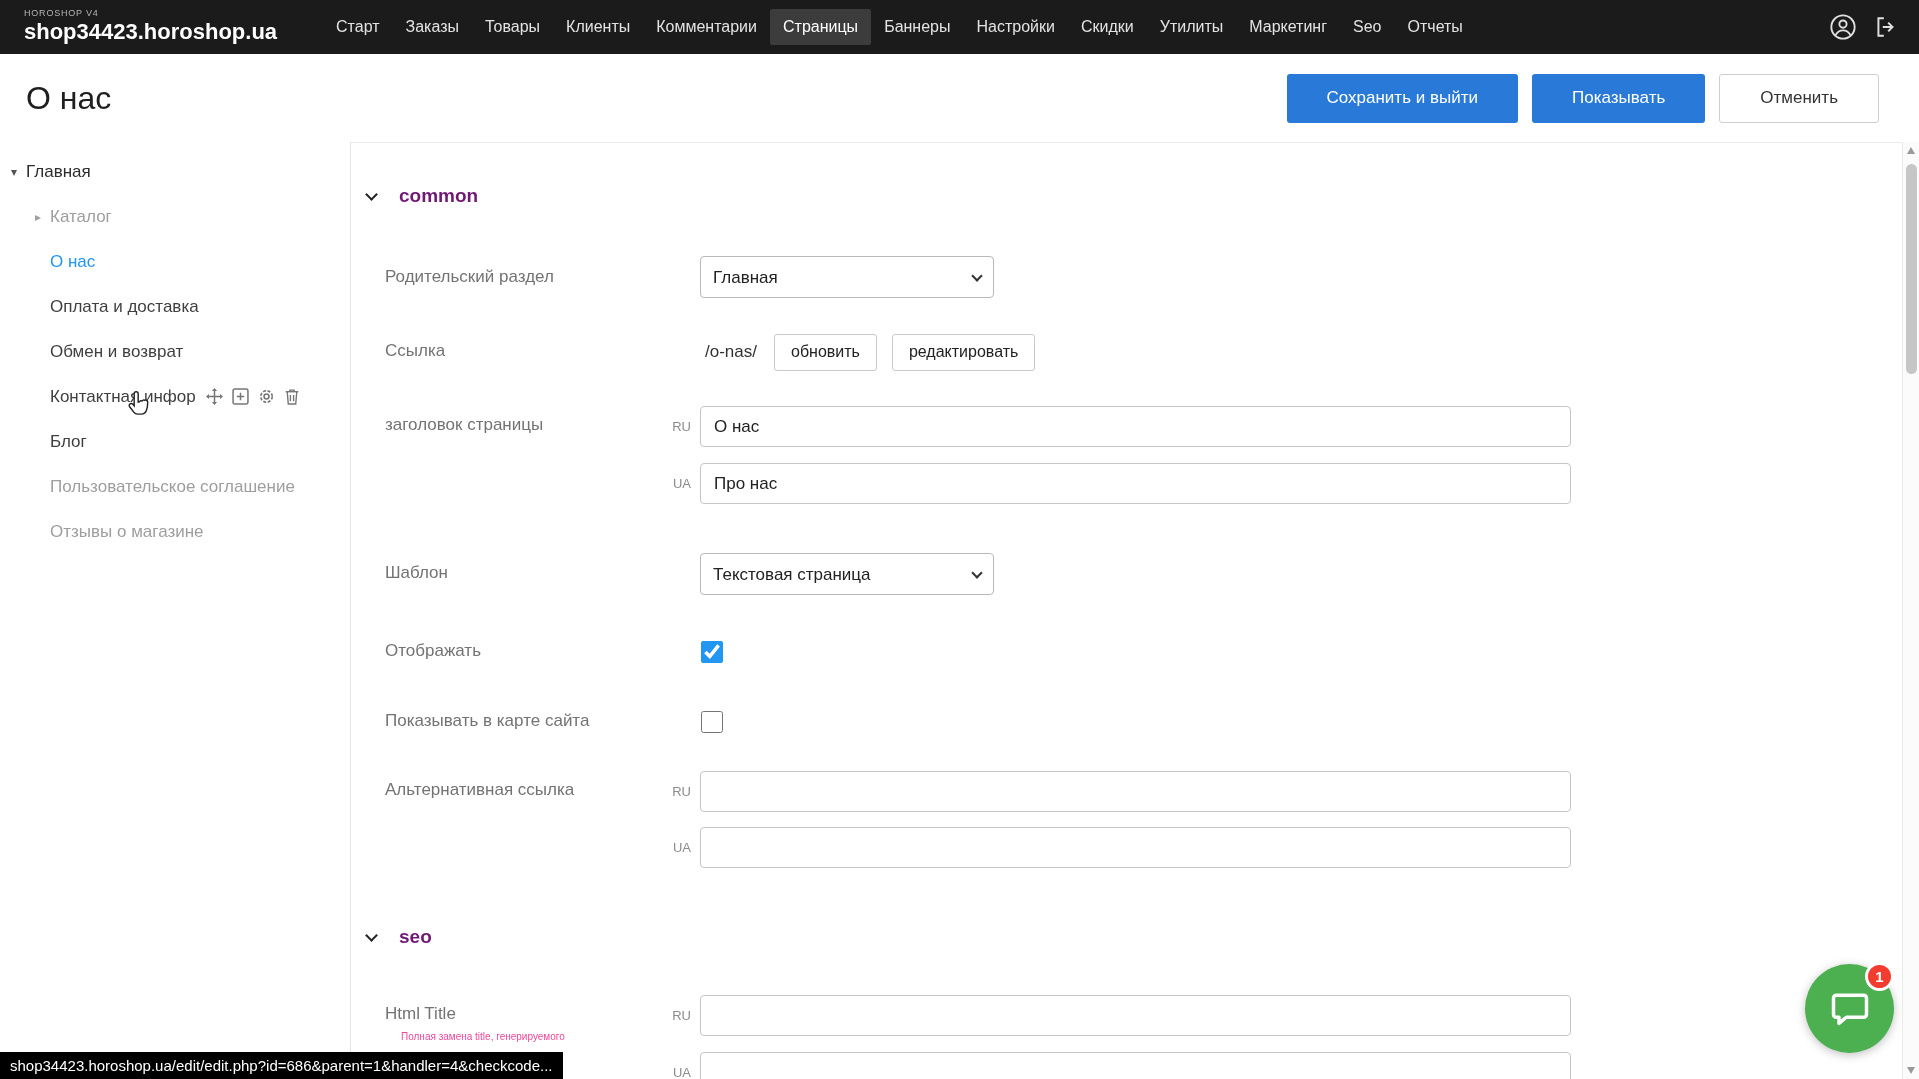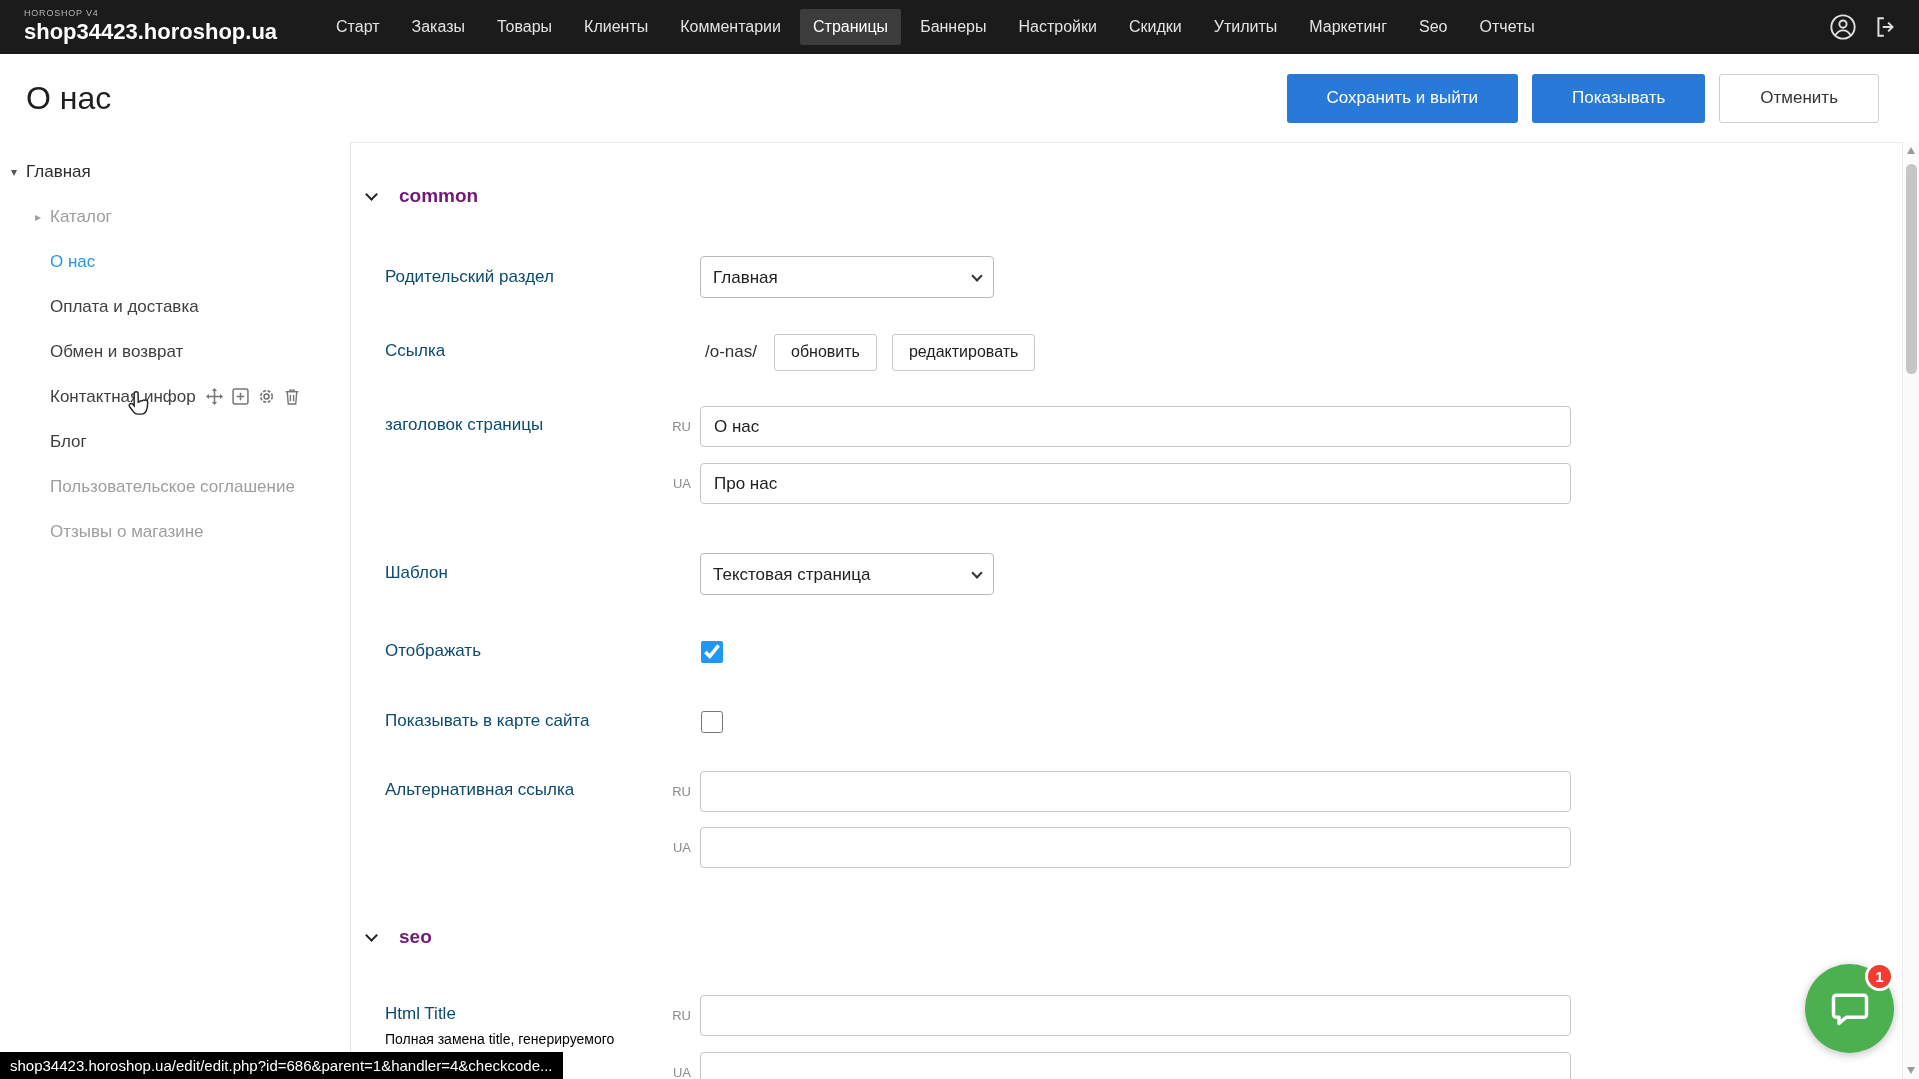--- a/index.html
+++ b/index.html
@@ -4,21 +4,21 @@
 <style>
 *{box-sizing:border-box;margin:0;padding:0}
 html,body{width:1919px;height:1079px;overflow:hidden;background:#fff;
   font-family:"Liberation Sans","DejaVu Sans",sans-serif}
 
 .topbar{position:absolute;top:0;left:0;width:100%;height:54px;background:#1b1b1b;
   display:flex;align-items:center;color:#fff;z-index:20}
 .brand{padding-left:24px;min-width:240px;line-height:1.1}
 .brand-small{font-size:9px;color:#b5b5b5;letter-spacing:.8px}
 .brand-name{font-size:22px;font-weight:bold;margin-top:1px}
-.topmenu{display:flex;align-items:center;margin-left:46px;gap:6px}
+.topmenu{display:flex;align-items:center;margin-left:46px;gap:0}
 .menu-item{font-size:16px;color:#e3e3e3;padding:9px 13px;border-radius:2px;white-space:nowrap;cursor:pointer}
 .menu-item.active{background:#3c3c3c;color:#fff}
 .top-icons{margin-left:auto;display:flex;align-items:center;gap:16px;padding-right:20px}
 .tbicon{display:flex;cursor:pointer}
 
 .page-header{position:absolute;top:54px;left:0;width:100%;height:88px;background:#fff;
   display:flex;align-items:center;padding:0 26px;z-index:10}
 .page-title{font-size:32px;font-weight:400;color:#1f1f1f}
 .header-actions{margin-left:auto;display:flex;gap:14px;padding-right:14px}
 .btn{height:49px;padding:0 40px;font-size:17px;border-radius:3px;border:none;cursor:pointer;font-family:inherit;white-space:nowrap}
@@ -34,22 +34,22 @@
 .tree-item .item-caret{position:absolute;left:35px;font-size:12px;color:#9e9e9e}
 .tree-item.muted{color:#9e9e9e}
 .tree-item.selected{color:#2196f3}
 .row-icons{display:inline-flex;align-items:center;gap:9px;margin-left:10px}
 .ricon{display:flex;cursor:pointer}
 .cursor-hand{position:absolute;left:126px;top:247px;z-index:30;pointer-events:none}
 
 .form-area{flex:1;position:relative;border-top:1px solid #ececec;overflow:hidden;background:#fff}
 .section-header{position:absolute;left:16px;display:flex;align-items:center;gap:23px;font-size:19px;font-weight:bold;color:#701a75;cursor:pointer}
 .chev{width:9px;height:9px;border-left:2.5px solid #222;border-bottom:2.5px solid #222;transform:rotate(-45deg);margin-top:-4px}
-.flabel{position:absolute;left:34px;font-size:17px;color:#0c4a6e;white-space:nowrap}
-.hint{position:absolute;left:34px;font-size:14px;color:#000000;white-space:nowrap}
+.flabel{position:absolute;left:34px;font-size:17px;color:#737373;white-space:nowrap}
+.hint{position:absolute;left:50px;font-size:10px;color:#ec4899;white-space:nowrap}
 .select-wrap{position:absolute;left:349px;width:294px;height:42px}
 .select-wrap select{width:100%;height:100%;font-size:17px;font-family:inherit;color:#222;border:1px solid #b9b9b9;border-radius:4px;padding:0 34px 0 12px;appearance:none;-webkit-appearance:none;background:#fff;cursor:pointer}
 .sel-chev{position:absolute;right:13px;top:16px;width:8px;height:8px;border-left:2px solid #333;border-bottom:2px solid #333;transform:rotate(-45deg);pointer-events:none}
 .finput{position:absolute;left:349px;width:871px;height:41px;border:1px solid #c6c6c6;border-radius:4px;font-size:17px;font-family:inherit;color:#222;padding:0 13px;outline:none;background:#fff}
 .lang-badge{position:absolute;left:280px;width:60px;text-align:right;font-size:13px;color:#8b8b8b}
 .link-row{position:absolute;left:352px;display:flex;align-items:center;gap:15px;height:38px}
 .link-path{font-size:17px;color:#333;padding:0 2px}
 .btn-small{height:37px;padding:0 16px;font-size:16px;font-family:inherit;background:#fff;border:1px solid #c9c9c9;border-radius:3px;color:#222;cursor:pointer;white-space:nowrap}
 .fcheck{position:absolute;left:350px;width:22px;height:22px;accent-color:#2196f3;cursor:pointer}
 

